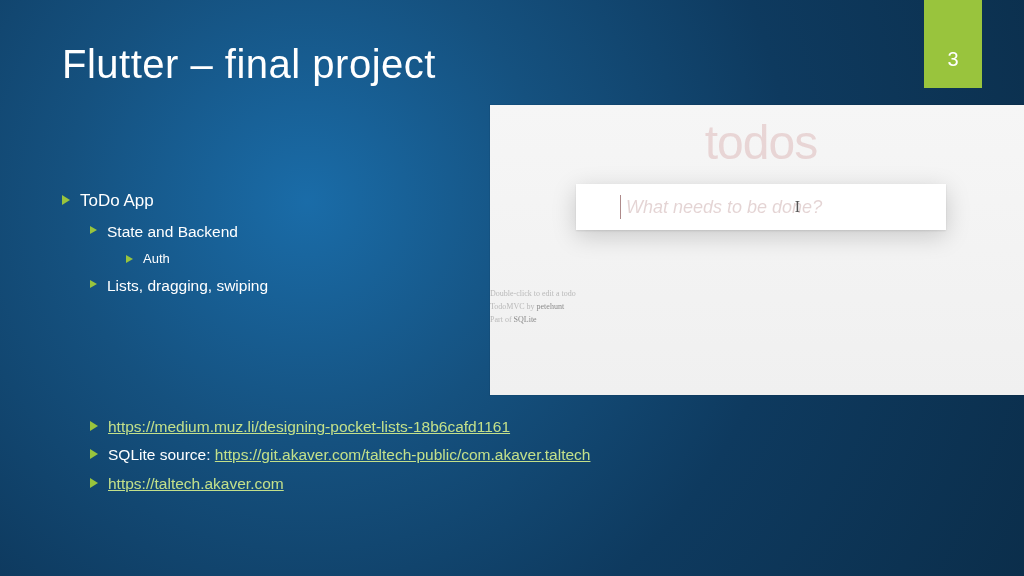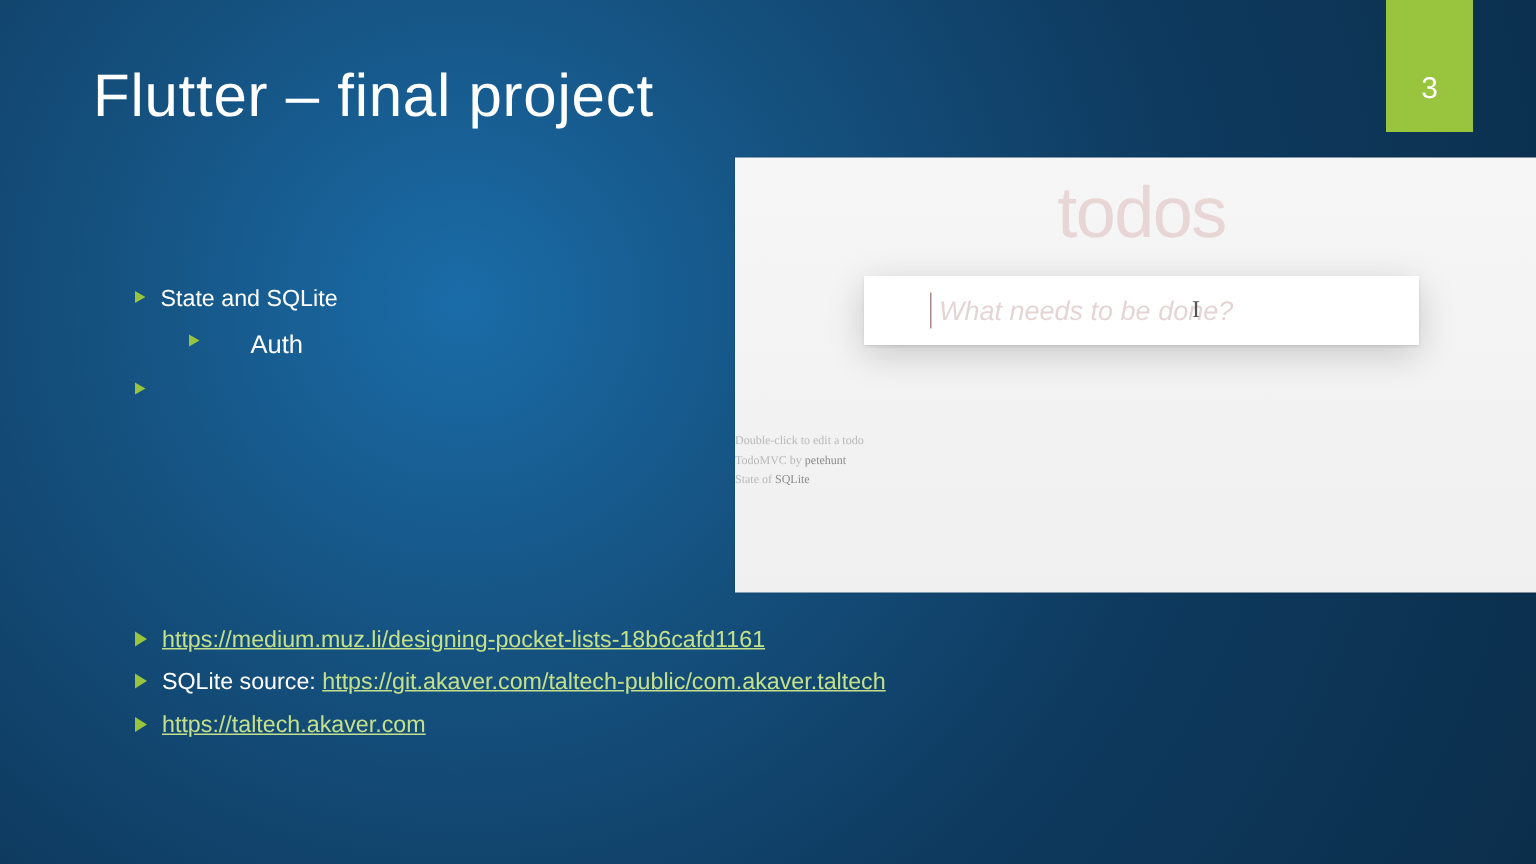--- a/index.html
+++ b/index.html
@@ -27,21 +27,21 @@
   }
   .bullet { display: flex; align-items: flex-start; margin-bottom: 6px; }
   .bullet .tri {
     width: 0; height: 0; margin-top: 7px; margin-right: 10px; flex: none;
     border-top: 5px solid transparent;
     border-bottom: 5px solid transparent;
     border-left: 8px solid #99c43d;
   }
   .l1 { margin-left: 0; }
   .l2 { margin-left: 28px; font-size: 15.5px; }
-  .l3 { margin-left: 64px; font-size: 17px; gap: 24px; }
+  .l3 { margin-left: 64px; font-size: 13px; }
   .l2 .tri, .l3 .tri { border-top-width:4px; border-bottom-width:4px; border-left-width:7px; margin-top:6px; }
 
   .links {
     position: absolute; left: 90px; top: 414px; width: 880px;
     font-size: 15.5px; font-weight: 300; line-height: 1.7;
   }
   .links .bullet { margin-bottom: 2px; }
   .link { color: #c3e08a; text-decoration: underline; }
   .plain { color: #ffffff; }
 
@@ -85,47 +85,52 @@
 
 <div class="slide">
 
   <div class="page-badge">
     <span>3</span>
   </div>
 
   <h1 class="title">Flutter – final project</h1>
 
   <div class="content">
+    <div class="bullet l1">
+      <span class="tri"></span>
+      <span>ToDo App</span>
+    </div>
     <div class="bullet l2">
       <span class="tri"></span>
-      <span>State and SQLite</span>
+      <span>State and Backend</span>
     </div>
     <div class="bullet l3">
       <span class="tri"></span>
       <span>Auth</span>
     </div>
     <div class="bullet l2">
       <span class="tri"></span>
+      <span>Lists, dragging, swiping</span>
     </div>
   </div>
 
   <div class="app">
     <div class="app-title">todos</div>
     <div class="input-wrap">
       <span class="caret"></span>
       <span class="ph">What needs to be done?</span>
       <span class="cursor-icon">I</span>
     </div>
     <div class="footer">
       <div>Double-click to edit a todo</div>
       <div>
         <span>TodoMVC by </span><span class="dk">petehunt</span>
       </div>
       <div>
-        <span>State of </span><span class="dk">SQLite</span>
+        <span>Part of </span><span class="dk">SQLite</span>
       </div>
     </div>
   </div>
 
   <div class="links">
     <div class="bullet">
       <span class="tri"></span>
       <span class="link">https://medium.muz.li/designing-pocket-lists-18b6cafd1161</span>
     </div>
     <div class="bullet">

